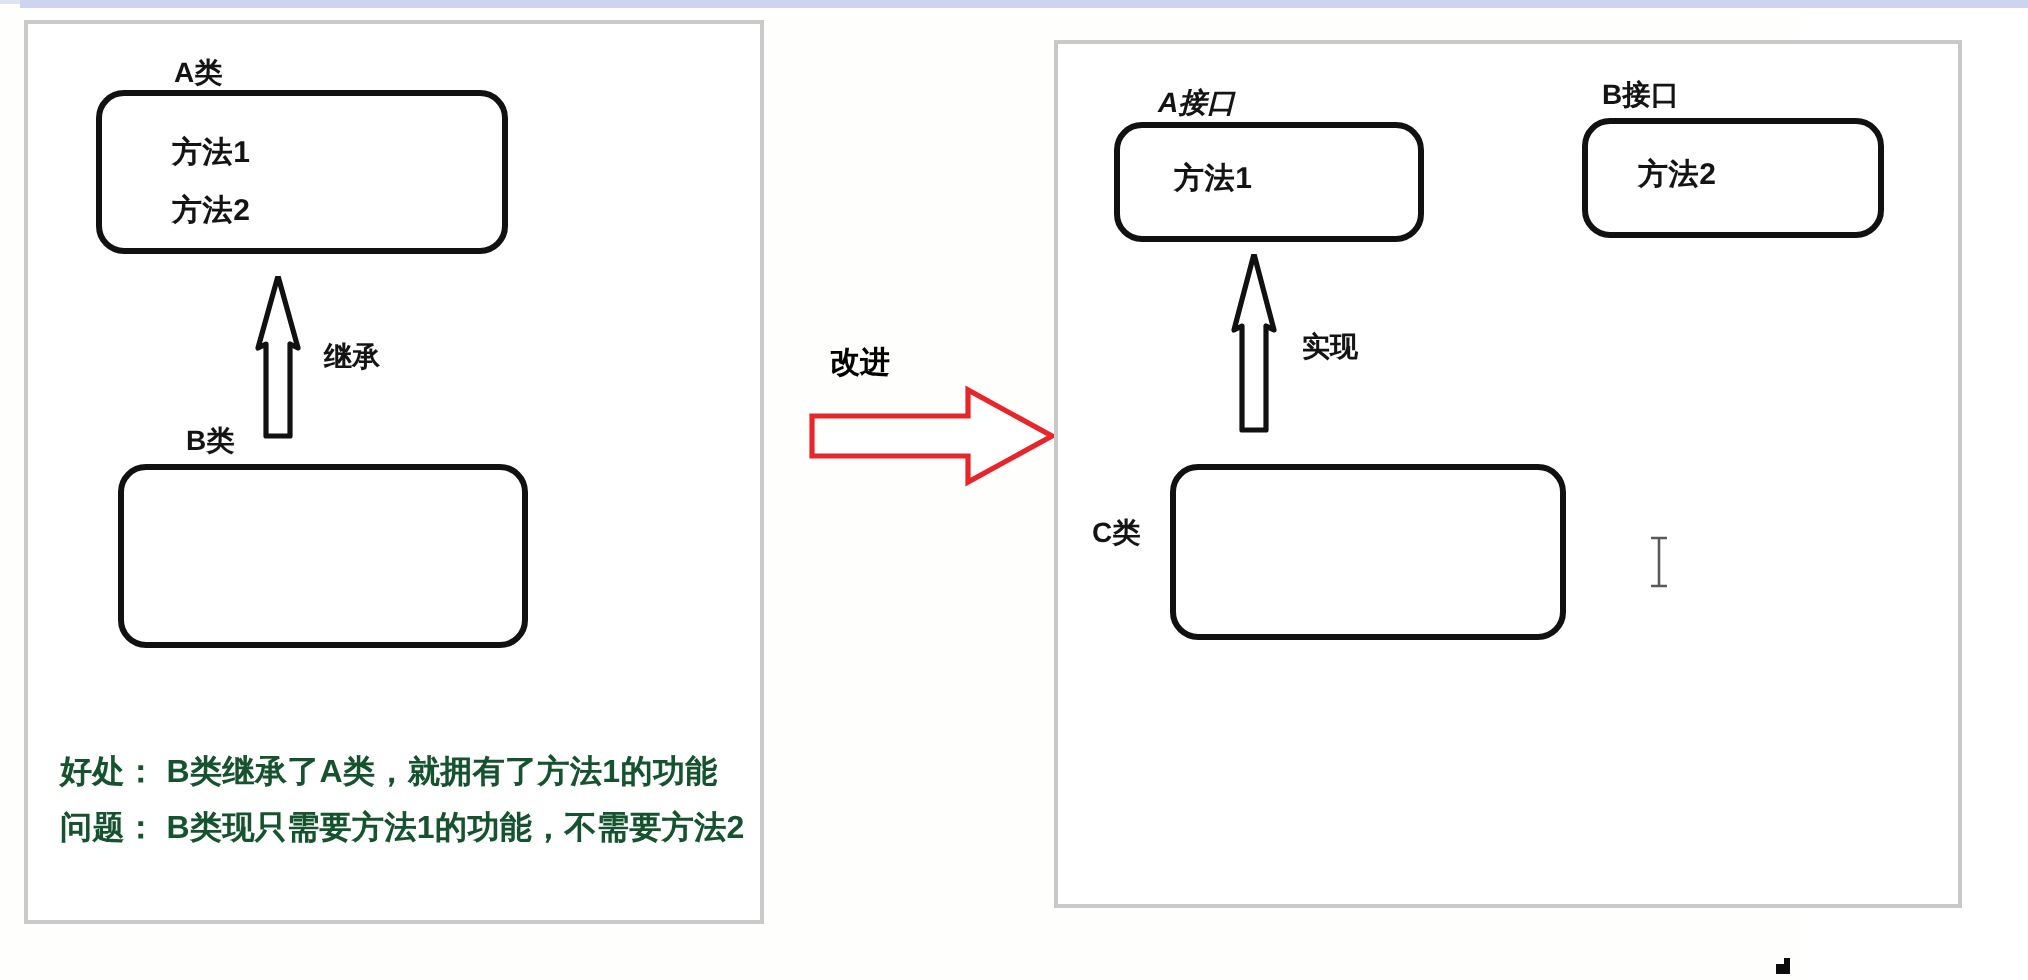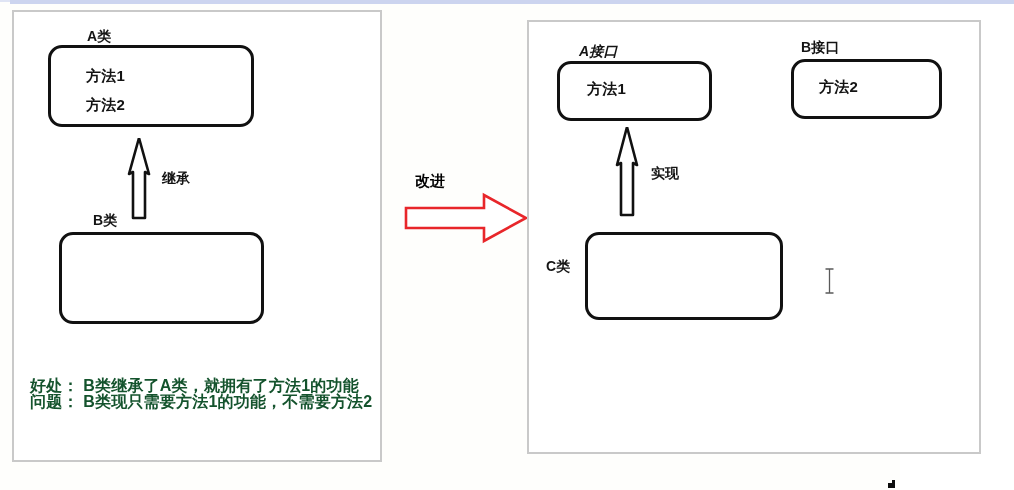--- a/index.html
+++ b/index.html
@@ -143,21 +143,21 @@
         <polygon points="15,0 25,36 21,34 21,80 9,80 9,34 5,36" fill="#ffffff" stroke="#111111" stroke-width="2.6" stroke-linejoin="round"></polygon>
       </svg>
     </div>
     <div class="edge-label" style="left:148px; top:158px;">继承</div>
 
     <div class="node-label" style="left:44px; top:200px;padding-left:35px;">B类</div>
 
     <div class="node-box" style="left:45px; top:220px; width:205px; height:92px;"></div>
 
     <div class="note" style="left:16px; top:364px;">好处：  B类继承了A类，就拥有了方法1的功能</div>
-    <div class="note" style="left:16px; top:380px;">问题：  B类现只需要方法1的功能，不需要方法2</div>
+    <div class="note" style="left:16px; top:392px;">问题：  B类现只需要方法1的功能，不需要方法2</div>
   </div>
 
   <div class="improve-label" style="left:415px; top:172px;">改进</div>
   <div class="improve-wrap" style="left:404px; top:192px;">
     <svg width="125" height="52" viewBox="0 0 125 52">
       <polygon points="2,16 80,16 80,3 122,26 80,49 80,36 2,36" fill="#ffffff" stroke="#e8262a" stroke-width="2.6" stroke-linejoin="miter"></polygon>
     </svg>
   </div>
 
   <div id="panel-right" class="panel">

